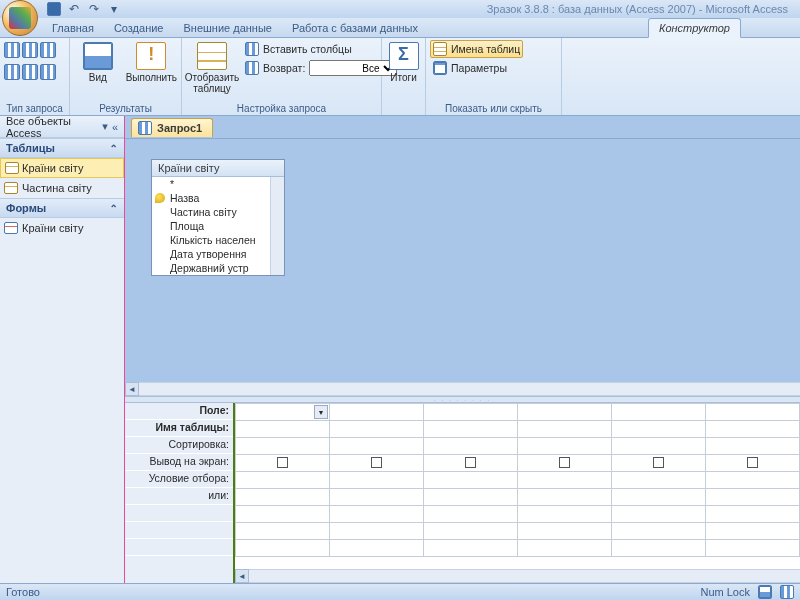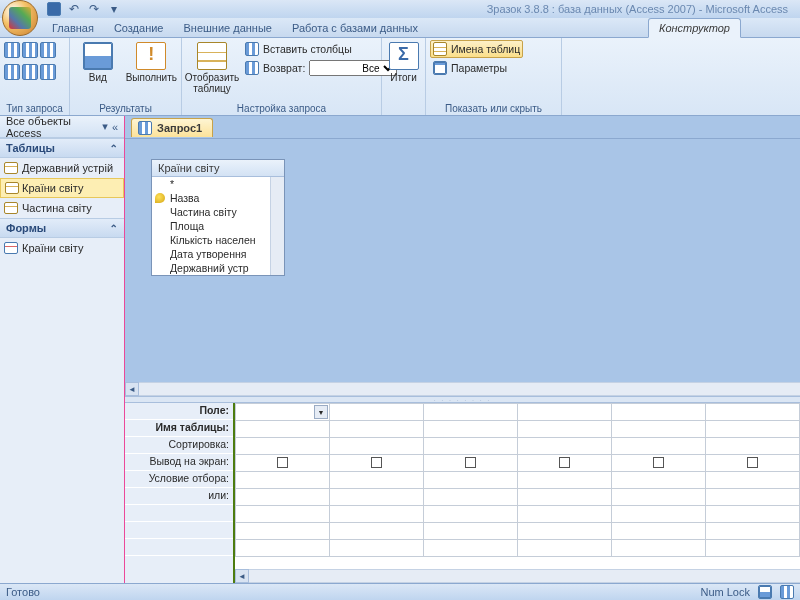--- a/index.html
+++ b/index.html
@@ -201,24 +201,20 @@
   <div class="nav">
     <div class="nav-head">
         <span>Все объекты Access</span>
         <span class="dd">▾</span>
         <span class="dd" style="margin-left:4px">«</span>
       </div>
     <div class="nav-cat">
         <span>Таблицы</span>
         <span class="chev">⌃</span>
       </div>
-    <div class="nav-item">
-        <span class="ic table"></span>
-        <span>Державний устрій</span>
-      </div>
     <div class="nav-item sel">
         <span class="ic table"></span>
         <span>Країни світу</span>
       </div>
     <div class="nav-item">
         <span class="ic table"></span>
         <span>Частина світу</span>
       </div>
     <div class="nav-cat">
         <span>Формы</span>

